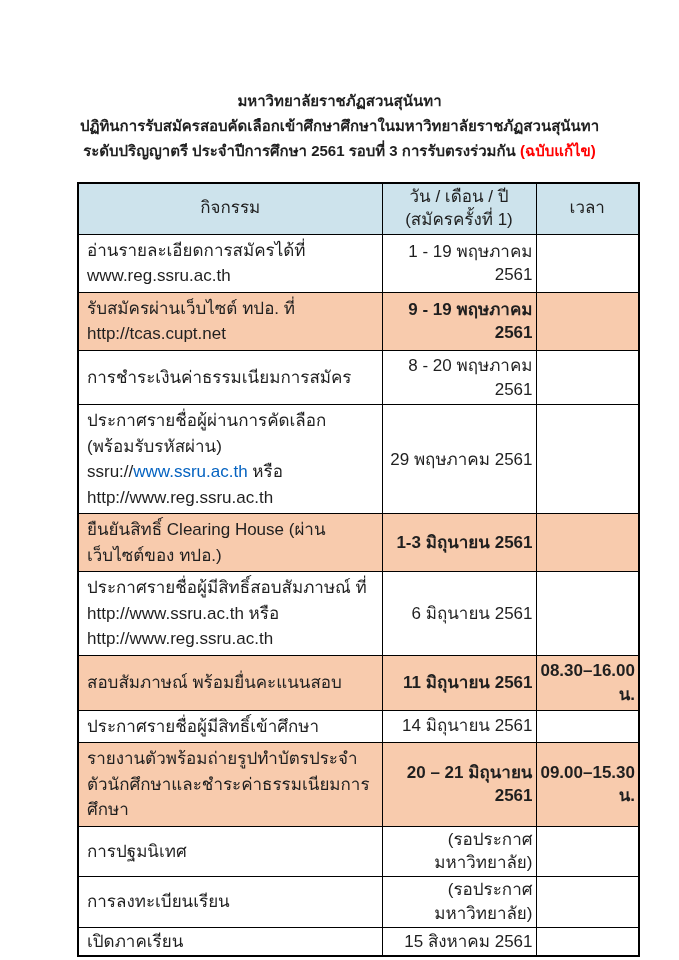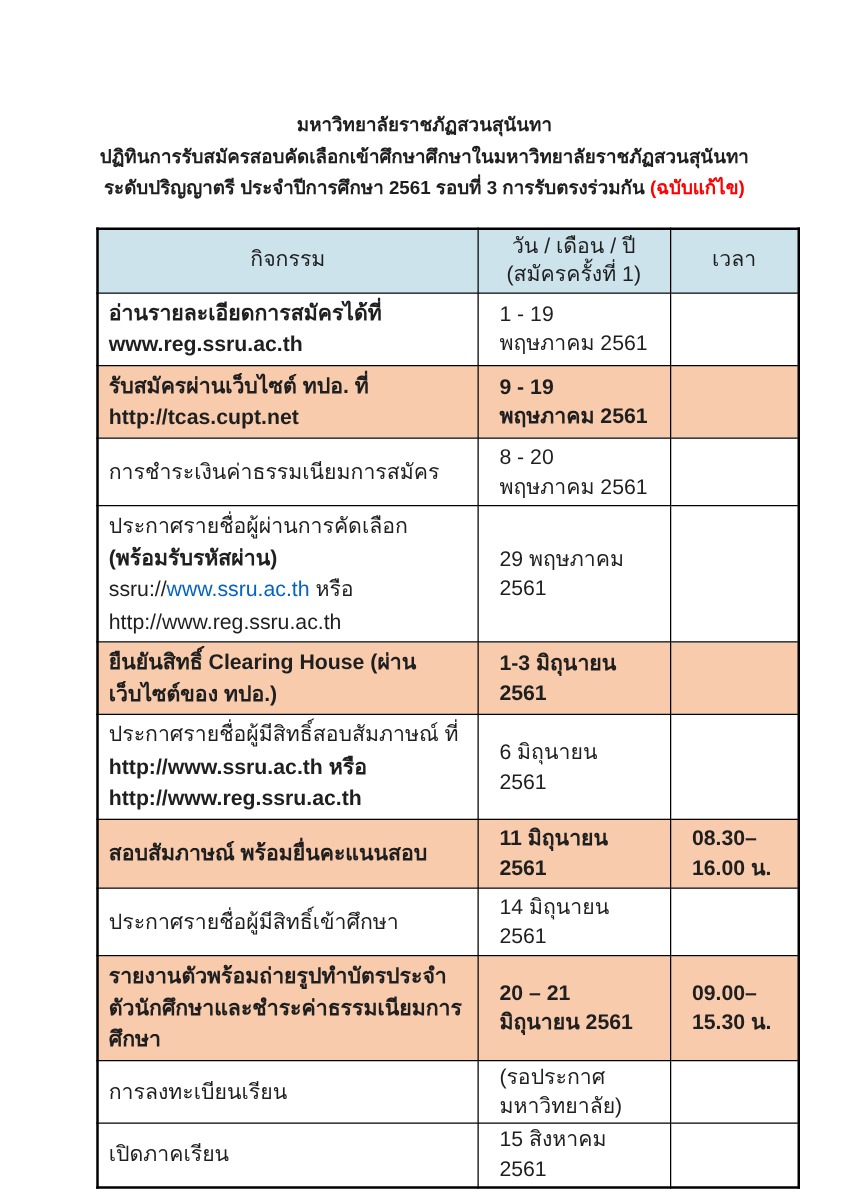--- a/index.html
+++ b/index.html
@@ -29,24 +29,24 @@
   }
   col.c-activity{width:304px;}
   col.c-date{width:154px;}
   col.c-time{width:103px;}
   th,td{border:1px solid var(--border);vertical-align:middle;}
   thead th{
     background:var(--header_bg);font-weight:normal;height:44px;
     text-align:center;padding:2px 4px;line-height:1.35;
   }
   td.activity{text-align:left;padding:3px 8px;line-height:1.5;}
-  td.date,td.time{text-align:left;padding:3px 17px;line-height:1.4;}
+  td.date,td.time{text-align:right;padding:3px 3px;line-height:1.4;}
   tr.hl td{background:var(--highlight_bg);font-weight:bold;}
   tr.compact td{padding-top:1px;padding-bottom:1px;}
-  .b{font-weight:bold;text-align:center;}
+  .b{font-weight:normal;text-align:center;}
   .link{color:var(--link);}
 </style>
 </head>
 <body>
 
 <div class="page">
 
   <div class="title-block">
     <div>มหาวิทยาลัยราชภัฏสวนสุนันทา</div>
     <div>ปฏิทินการรับสมัครสอบคัดเลือกเข้าศึกษาศึกษาในมหาวิทยาลัยราชภัฏสวนสุนันทา</div>
@@ -131,20 +131,27 @@
         </tr>
         <tr class="hl">
           <td class="activity">
             <div class="line"><span class="b">รายงานตัวพร้อมถ่ายรูปทำบัตรประจำตัวนักศึกษาและชำระค่าธรรมเนียมการศึกษา</span></div>
           </td>
           <td class="date">20 – 21 มิถุนายน 2561</td>
           <td class="time">09.00–15.30 น.</td>
         </tr>
         <tr class="compact">
           <td class="activity">
+            <div class="line"><span>การปฐมนิเทศ</span></div>
+          </td>
+          <td class="date">(รอประกาศมหาวิทยาลัย)</td>
+          <td class="time"></td>
+        </tr>
+        <tr class="compact">
+          <td class="activity">
             <div class="line"><span>การลงทะเบียนเรียน</span></div>
           </td>
           <td class="date">(รอประกาศมหาวิทยาลัย)</td>
           <td class="time"></td>
         </tr>
         <tr class="compact">
           <td class="activity">
             <div class="line"><span>เปิดภาคเรียน</span></div>
           </td>
           <td class="date">15 สิงหาคม 2561</td>

